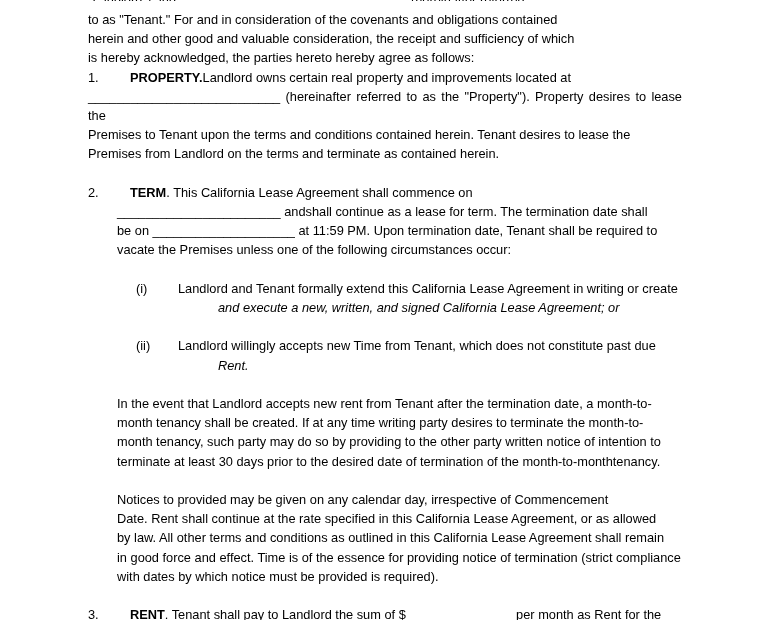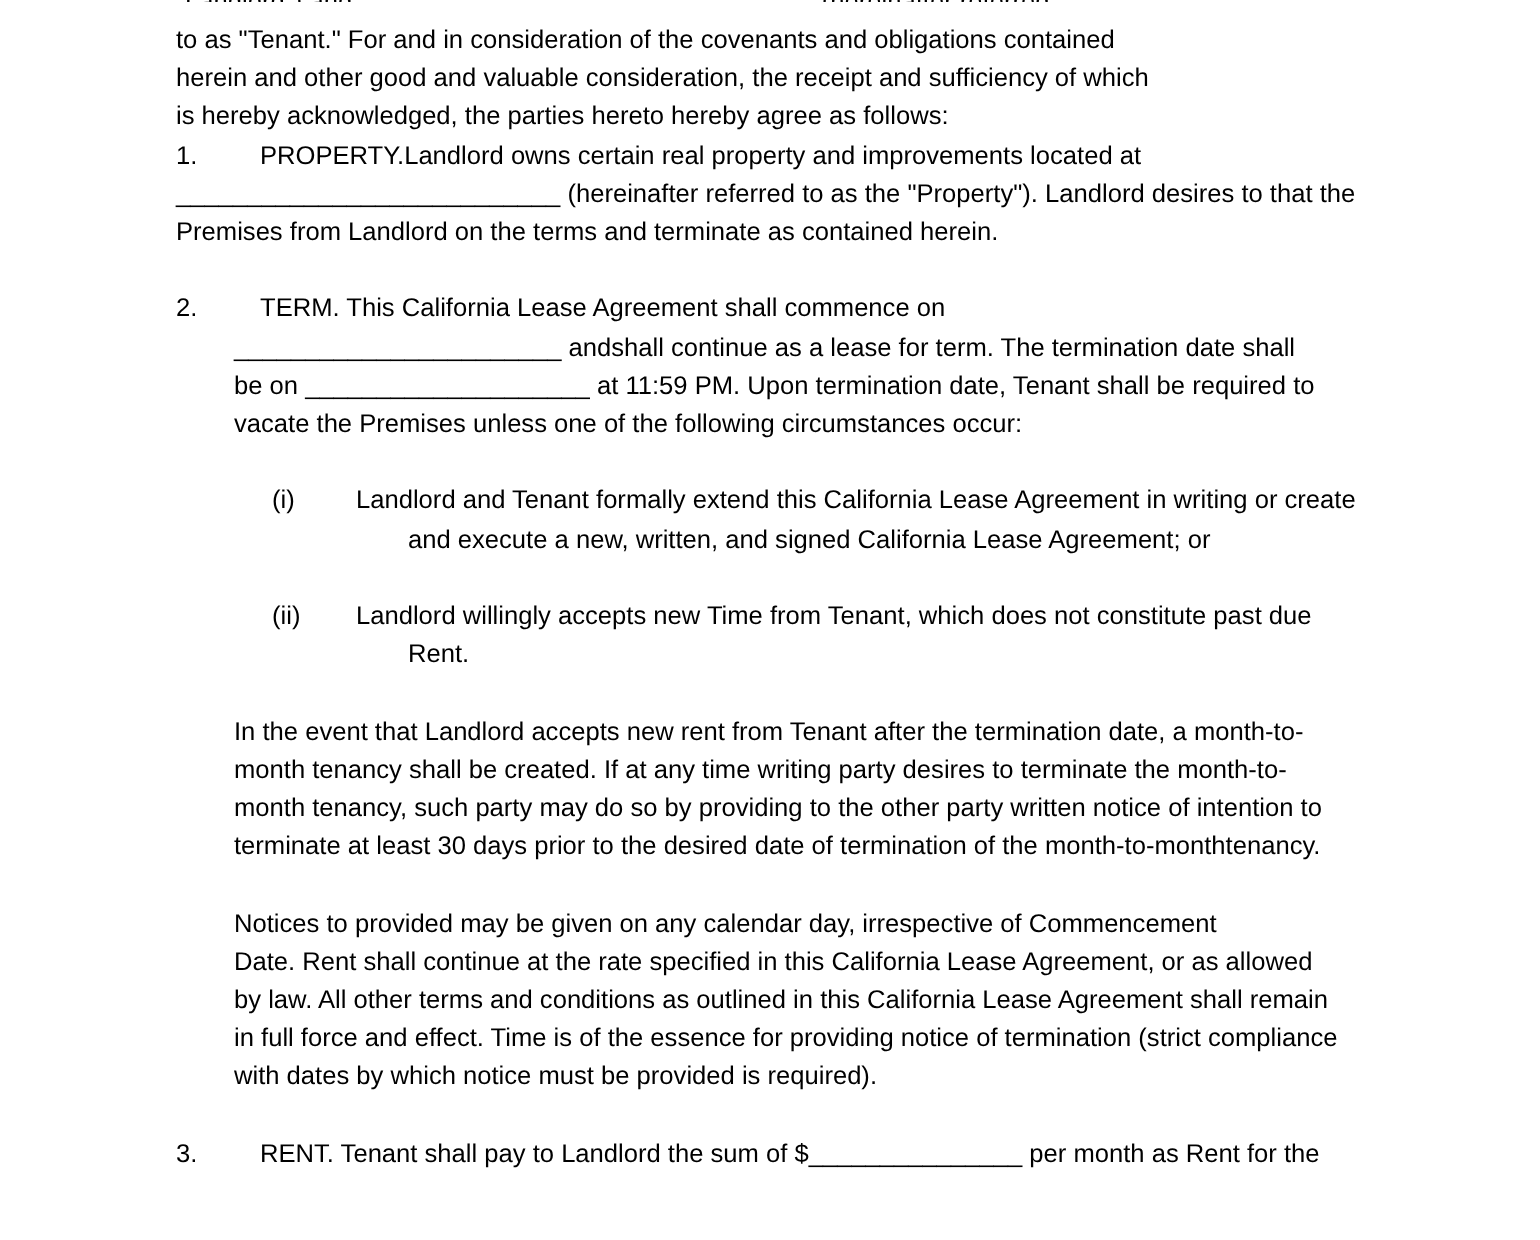--- a/index.html
+++ b/index.html
@@ -64,27 +64,28 @@
   .roman-num {
     width: 42px;
     flex: 0 0 42px;
   }
   .roman-body {
     flex: 1 1 auto;
     text-align: justify;
   }
   .roman-body .cont {
     display: block;
-    margin-left: 26px;
+    margin-left: 40px;
+    font-style: italic;
   }
   .indent-block {
     margin-left: 29px;
     text-align: justify;
   }
-  b, .bold { font-weight: normal; }
+  b, .bold { font-weight: bold; }
   .first-line {
     
     position: relative;
     top: -9px;
     height: 10px;
     overflow: hidden;
     color: #000;
   }
 </style>
 </head>
@@ -100,21 +101,22 @@
     <p class="para">to as "Tenant." For and in consideration of the covenants and obligations contained</p>
     <p class="para">herein and other good and valuable consideration, the receipt and sufficiency of which</p>
     <p class="para">is hereby acknowledged, the parties hereto hereby agree as follows:</p>
 
     <div class="clause">
       <div class="clause-num">1.</div>
       <div class="clause-body">
         <span class="bold">PROPERTY.</span><span>Landlord owns certain real property and improvements located at</span>
       </div>
     </div>
-    <p class="para">___________________________ (hereinafter referred to as the "Property"). Landlord desires to that the</p>
+    <p class="para">___________________________ (hereinafter referred to as the "Property"). Property desires to lease the</p>
+    <p class="para">Premises to Tenant upon the terms and conditions contained herein. Tenant desires to lease the</p>
     <p class="para">Premises from Landlord on the terms and terminate as contained herein.</p>
 
     <div class="spacer-line"></div>
 
     <div class="clause">
       <div class="clause-num">2.</div>
       <div class="clause-body">
         <span class="bold">TERM</span><span>. This California Lease Agreement shall commence on</span>
       </div>
     </div>
@@ -150,21 +152,21 @@
       <p class="para">month tenancy, such party may do so by providing to the other party written notice of intention to</p>
       <p class="para">terminate at least 30 days prior to the desired date of termination of the month-to-monthtenancy.</p>
     </div>
 
     <div class="spacer-line"></div>
 
     <div class="indent-block">
       <p class="para">Notices to provided may be given on any calendar day, irrespective of Commencement</p>
       <p class="para">Date. Rent shall continue at the rate specified in this California Lease Agreement, or as allowed</p>
       <p class="para">by law. All other terms and conditions as outlined in this California Lease Agreement shall remain</p>
-      <p class="para">in full force and effect. Time is of the essence for providing notice of termination (strict compliance</p>
+      <p class="para">in good force and effect. Time is of the essence for providing notice of termination (strict compliance</p>
       <p class="para">with dates by which notice must be provided is required).</p>
     </div>
 
     <div class="spacer-line"></div>
 
     <div class="clause">
       <div class="clause-num">3.</div>
       <div class="clause-body">
         <span class="bold">RENT</span><span>. Tenant shall pay to Landlord the sum of $_______________ per month as Rent for the</span>
       </div>

